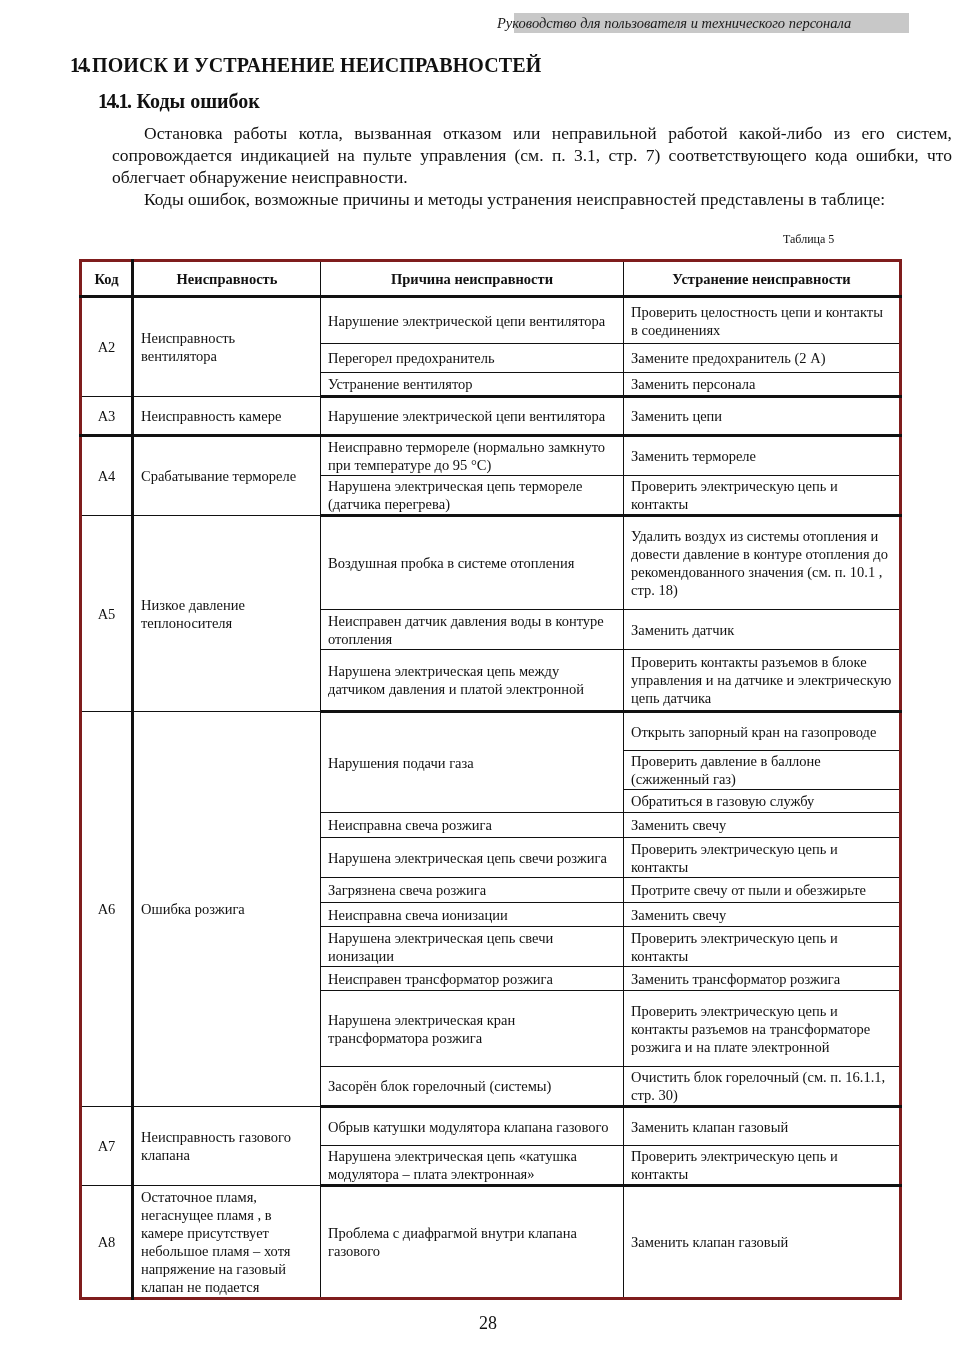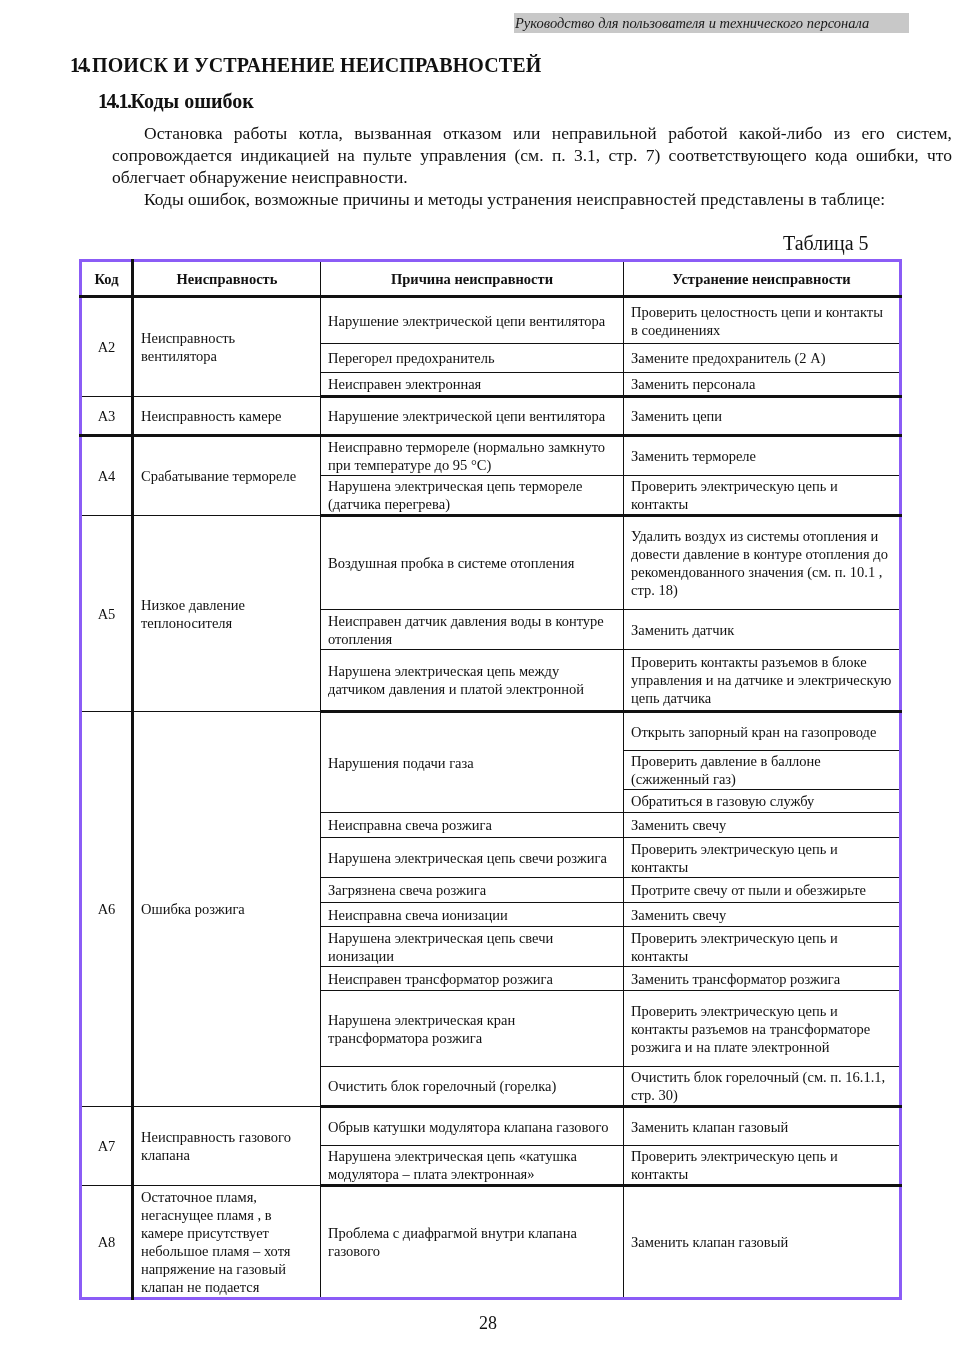--- a/index.html
+++ b/index.html
@@ -1,45 +1,45 @@
 <!DOCTYPE html>
 <html><head>
 <meta charset="utf-8">
 <style>
   html, body { margin: 0; padding: 0; background: #ffffff; }
   body { width: 954px; height: 1350px; position: relative; overflow: hidden;
          font-family: "Liberation Serif", "DejaVu Serif", serif; color: #111; }
   .header-band { position: absolute; left: 514px; top: 13px; width: 395px; height: 20px;
          background: #c8c8c8; }
-  .header-text { position: absolute; left: 514px; top: 13px; width: 395px; height: 20px;
+  .header-text { position: absolute; left: 496px; top: 13px; width: 395px; height: 20px;
          font-style: italic; font-size: 14.5px; line-height: 20px; text-align: left;
          padding-left: 1px; white-space: nowrap; color: #1a1a1a; }
   .h1 { position: absolute; left: 70px; top: 54px; font-weight: bold; font-size: 20px;
         letter-spacing: 0.1px; white-space: nowrap; }
   .h1 .num { letter-spacing: -2px; margin-right: 3px; }
   .h2 { position: absolute; left: 98px; top: 90px; font-weight: bold; font-size: 20px;
         white-space: nowrap; }
-  .h2 .num { letter-spacing: -1.5px; margin-right: 0; }
+  .h2 .num { letter-spacing: -1.5px; margin-right: 6px; }
   .para { position: absolute; left: 68px; width: 840px; font-size: 17.5px; line-height: 22px;
           text-align: justify; margin-left: 44px; }
   .para .indent { display: inline-block; width: 32px; }
   .p1 { top: 122px; }
   .p2 { top: 188px; }
   .p2 { text-align-last: left; }
-  .table-caption { position: absolute; left: 783px; top: 232px; font-size: 20px; text-align: right; }
+  .table-caption { position: absolute; left: 783px; top: 232px; font-size: 12px; text-align: right; }
   table.err { position: absolute; left: 79px; top: 259px; width: 820px;
               border-collapse: collapse; font-size: 14.5px; line-height: 18px; table-layout: fixed; }
   table.err td, table.err th { border: 1px solid #111; padding: 1px 7px; vertical-align: middle; }
   table.err th { font-weight: bold; font-size: 14.5px; height: 31px; text-align: center;
                  border-bottom: 3px solid #111; }
   table.err col.c1 { width: 52px; }
   table.err col.c2 { width: 188px; }
   table.err col.c3 { width: 303px; }
   table.err col.c4 { width: 277px; }
-  table.err { border: 3px solid #8b5cf6; }
+  table.err { border: 3px solid #7f1d1d; }
   td.code { text-align: center; border-right: 3px solid #111 !important; padding: 0; }
   td.fault { padding: 0 4px; }
   td.cause, td.fix { text-align: left; }
   tr.group-end td { border-bottom: 3px solid #111; }
   th.code-h { border-right: 3px solid #111 !important; padding: 0; }
   .page-num { position: absolute; left: 0; width: 976px; top: 1313px; text-align: center;
               font-size: 18px; }
 </style>
 </head>
 <body>
@@ -77,21 +77,21 @@
       <td class="code" rowspan="3">А2</td>
       <td class="fault" rowspan="3">Неисправность вентилятора</td>
       <td class="cause">Нарушение электрической цепи вентилятора</td>
       <td class="fix">Проверить целостность цепи и контакты в соединениях</td>
     </tr>
     <tr style="height:29px">
       <td class="cause">Перегорел предохранитель</td>
       <td class="fix">Замените предохранитель (2 А)</td>
     </tr>
     <tr class="group-end" style="height:24px">
-      <td class="cause">Неисправен электронная</td>
+      <td class="cause">Устранение вентилятор</td>
       <td class="fix">Заменить персонала</td>
     </tr>
 
     <tr class="group-end" style="height:39px">
       <td class="code">А3</td>
       <td class="fault">Неисправность камере</td>
       <td class="cause">Нарушение электрической цепи вентилятора</td>
       <td class="fix">Заменить цепи</td>
     </tr>
 
@@ -155,21 +155,21 @@
     </tr>
     <tr style="height:24px">
       <td class="cause">Неисправен трансформатор розжига</td>
       <td class="fix">Заменить трансформатор розжига</td>
     </tr>
     <tr style="height:76px">
       <td class="cause">Нарушена электрическая кран трансформатора розжига</td>
       <td class="fix">Проверить электрическую цепь и контакты разъемов на трансформаторе розжига и на плате электронной</td>
     </tr>
     <tr class="group-end" style="height:40px">
-      <td class="cause">Очистить блок горелочный (горелка)</td>
+      <td class="cause">Засорён блок горелочный (системы)</td>
       <td class="fix">Очистить блок горелочный (см. п. 16.1.1, стр. 30)</td>
     </tr>
 
     <tr style="height:39px">
       <td class="code" rowspan="2">А7</td>
       <td class="fault" rowspan="2">Неисправность газового клапана</td>
       <td class="cause">Обрыв катушки модулятора клапана газового</td>
       <td class="fix">Заменить клапан газовый</td>
     </tr>
     <tr class="group-end" style="height:40px">

